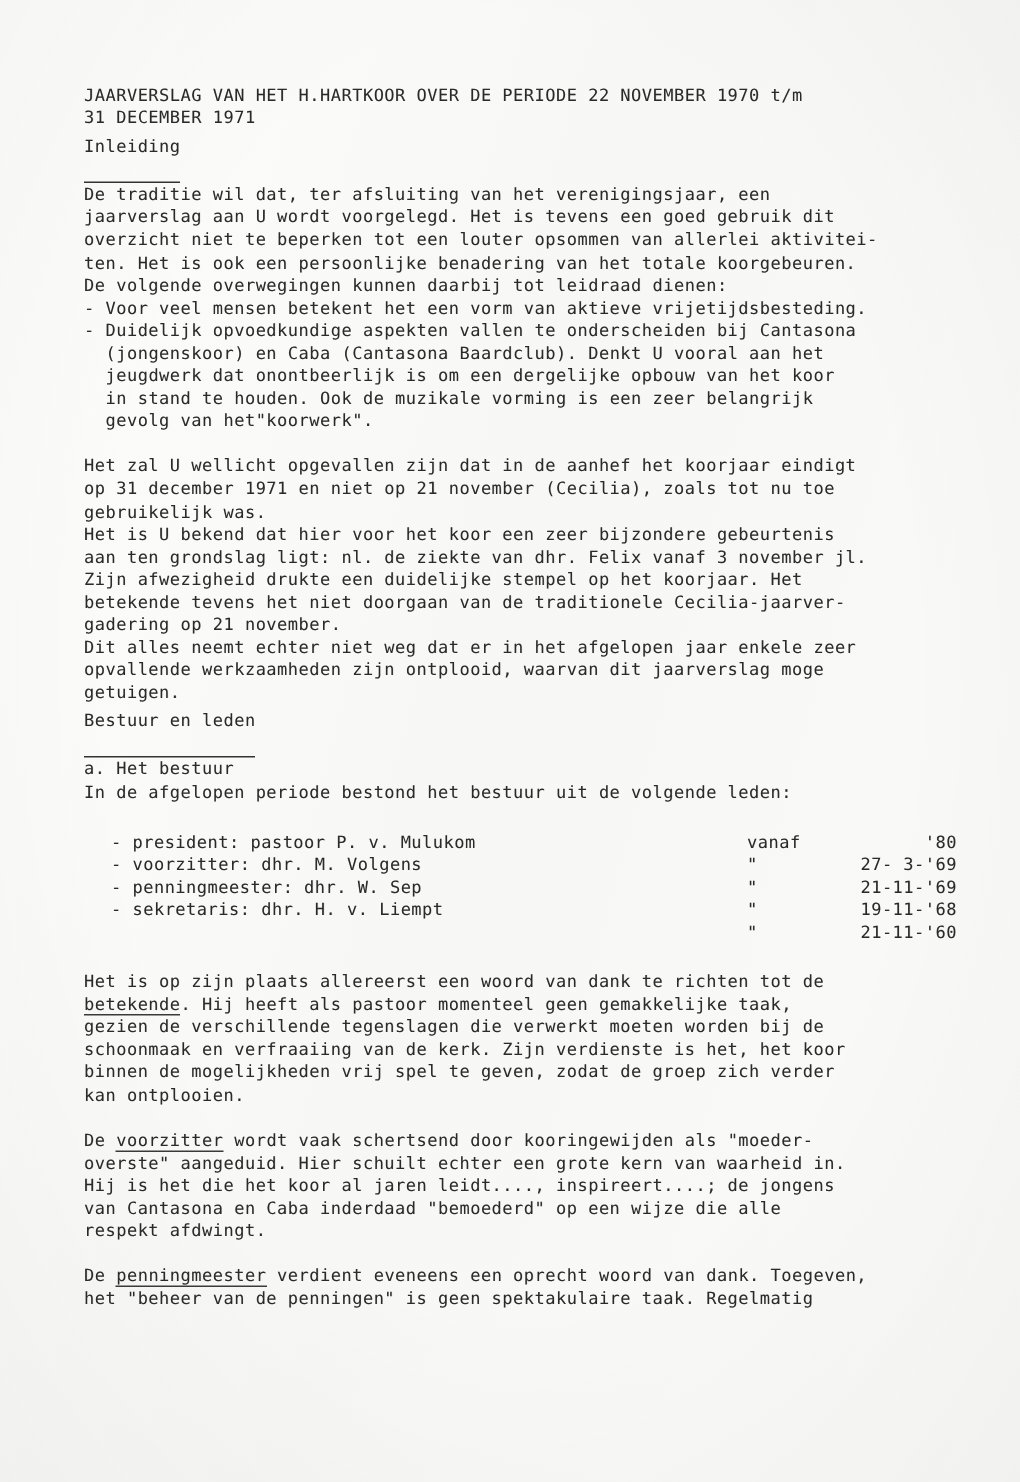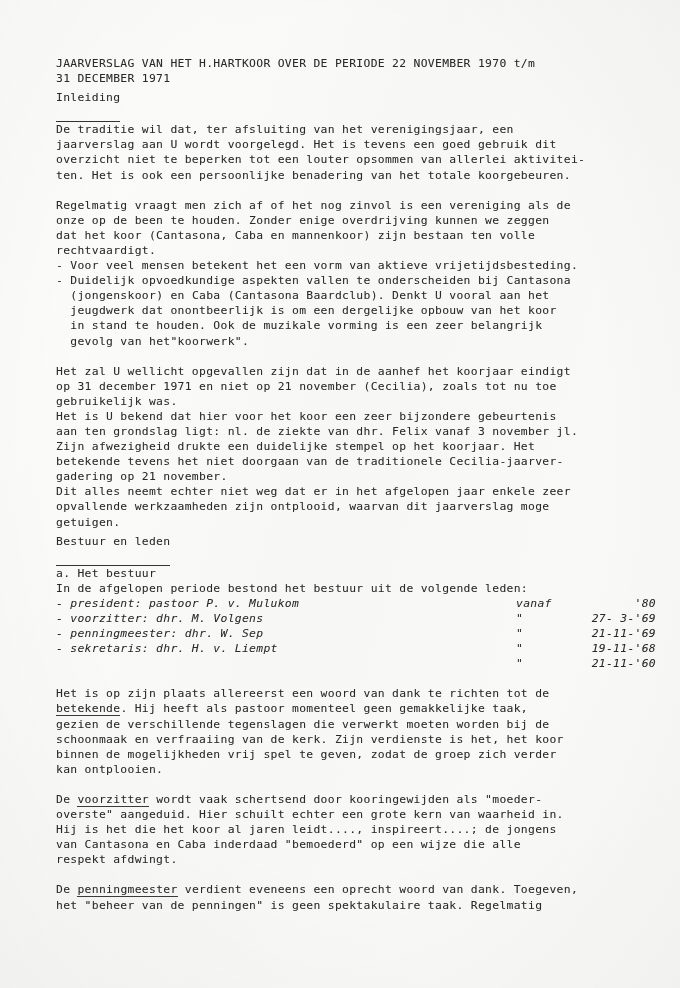--- a/index.html
+++ b/index.html
@@ -47,24 +47,23 @@
     border-bottom: 1px solid #333;
     padding-bottom: 16px;
     margin-bottom: 0px;
   }
   .heading-wrap { margin: 0; }
 
   .u { border-bottom: 1px solid #3a3a3a; }
 
   
   .board-list {
-    margin: 0;
+    margin: 18px;
     padding: 0;
     list-style: none;
-    font-style: italic;
   }
   .board-row {
     display: flex;
     align-items: baseline;
     line-height: 15.1px;
   }
   .board-role {
     flex: 0 0 auto;
     white-space: pre;
   }
@@ -98,25 +97,22 @@
 
     <div class="heading-wrap gap-l">
       <span class="typed ink heading">Inleiding</span>
     </div>
 
     <div class="typed ink block">De traditie wil dat, ter afsluiting van het verenigingsjaar, een
 jaarverslag aan U wordt voorgelegd. Het is tevens een goed gebruik dit
 overzicht niet te beperken tot een louter opsommen van allerlei aktivitei-
 ten. Het is ook een persoonlijke benadering van het totale koorgebeuren.</div>
 
-    <div class="typed ink block gap-l">Regelmatig vraagt men zich af of het nog zinvol is een vereniging als de
-onze op de been te houden. Zonder enige overdrijving kunnen we zeggen
-dat het koor (Cantasona, Caba en mannenkoor) zijn bestaan ten volle
-rechtvaardigt.</div>
 
+    <div class="typed ink block">De volgende overwegingen kunnen daarbij tot leidraad dienen:</div>
 
     <div class="typed ink block">- Voor veel mensen betekent het een vorm van aktieve vrijetijdsbesteding.</div>
     <div class="typed ink block">- Duidelijk opvoedkundige aspekten vallen te onderscheiden bij Cantasona
   (jongenskoor) en Caba (Cantasona Baardclub). Denkt U vooral aan het
   jeugdwerk dat onontbeerlijk is om een dergelijke opbouw van het koor
   in stand te houden. Ook de muzikale vorming is een zeer belangrijk
   gevolg van het"koorwerk".</div>
 
     <div class="typed ink block gap-l">Het zal U wellicht opgevallen zijn dat in de aanhef het koorjaar eindigt
 op 31 december 1971 en niet op 21 november (Cecilia), zoals tot nu toe

